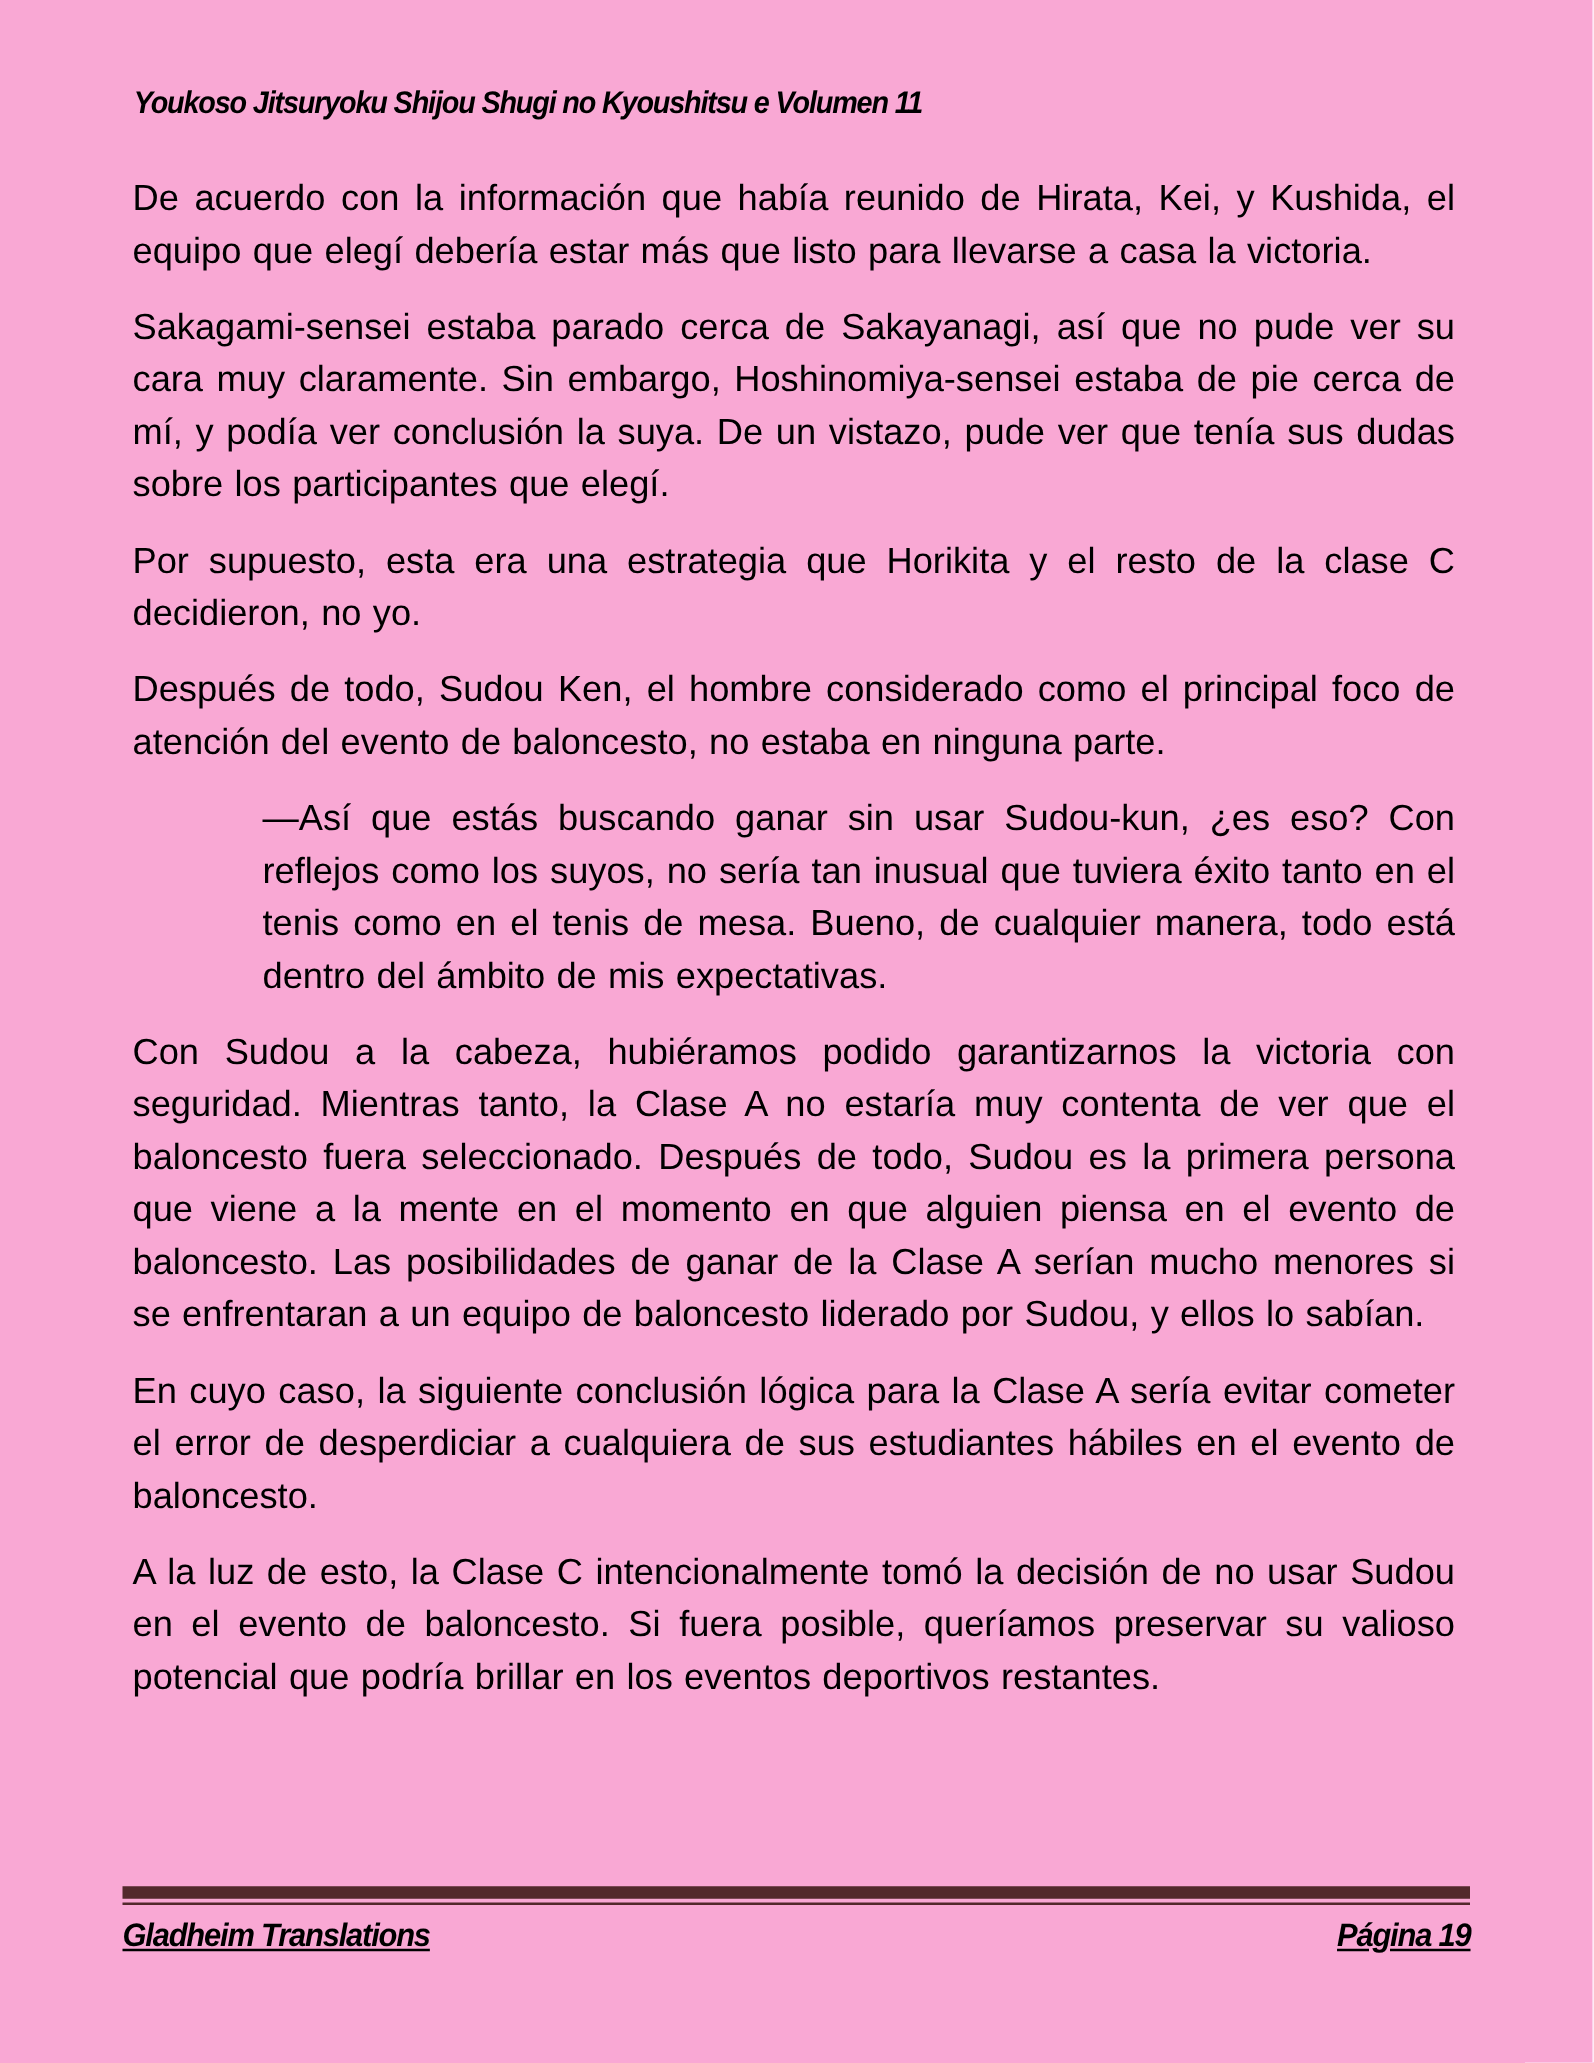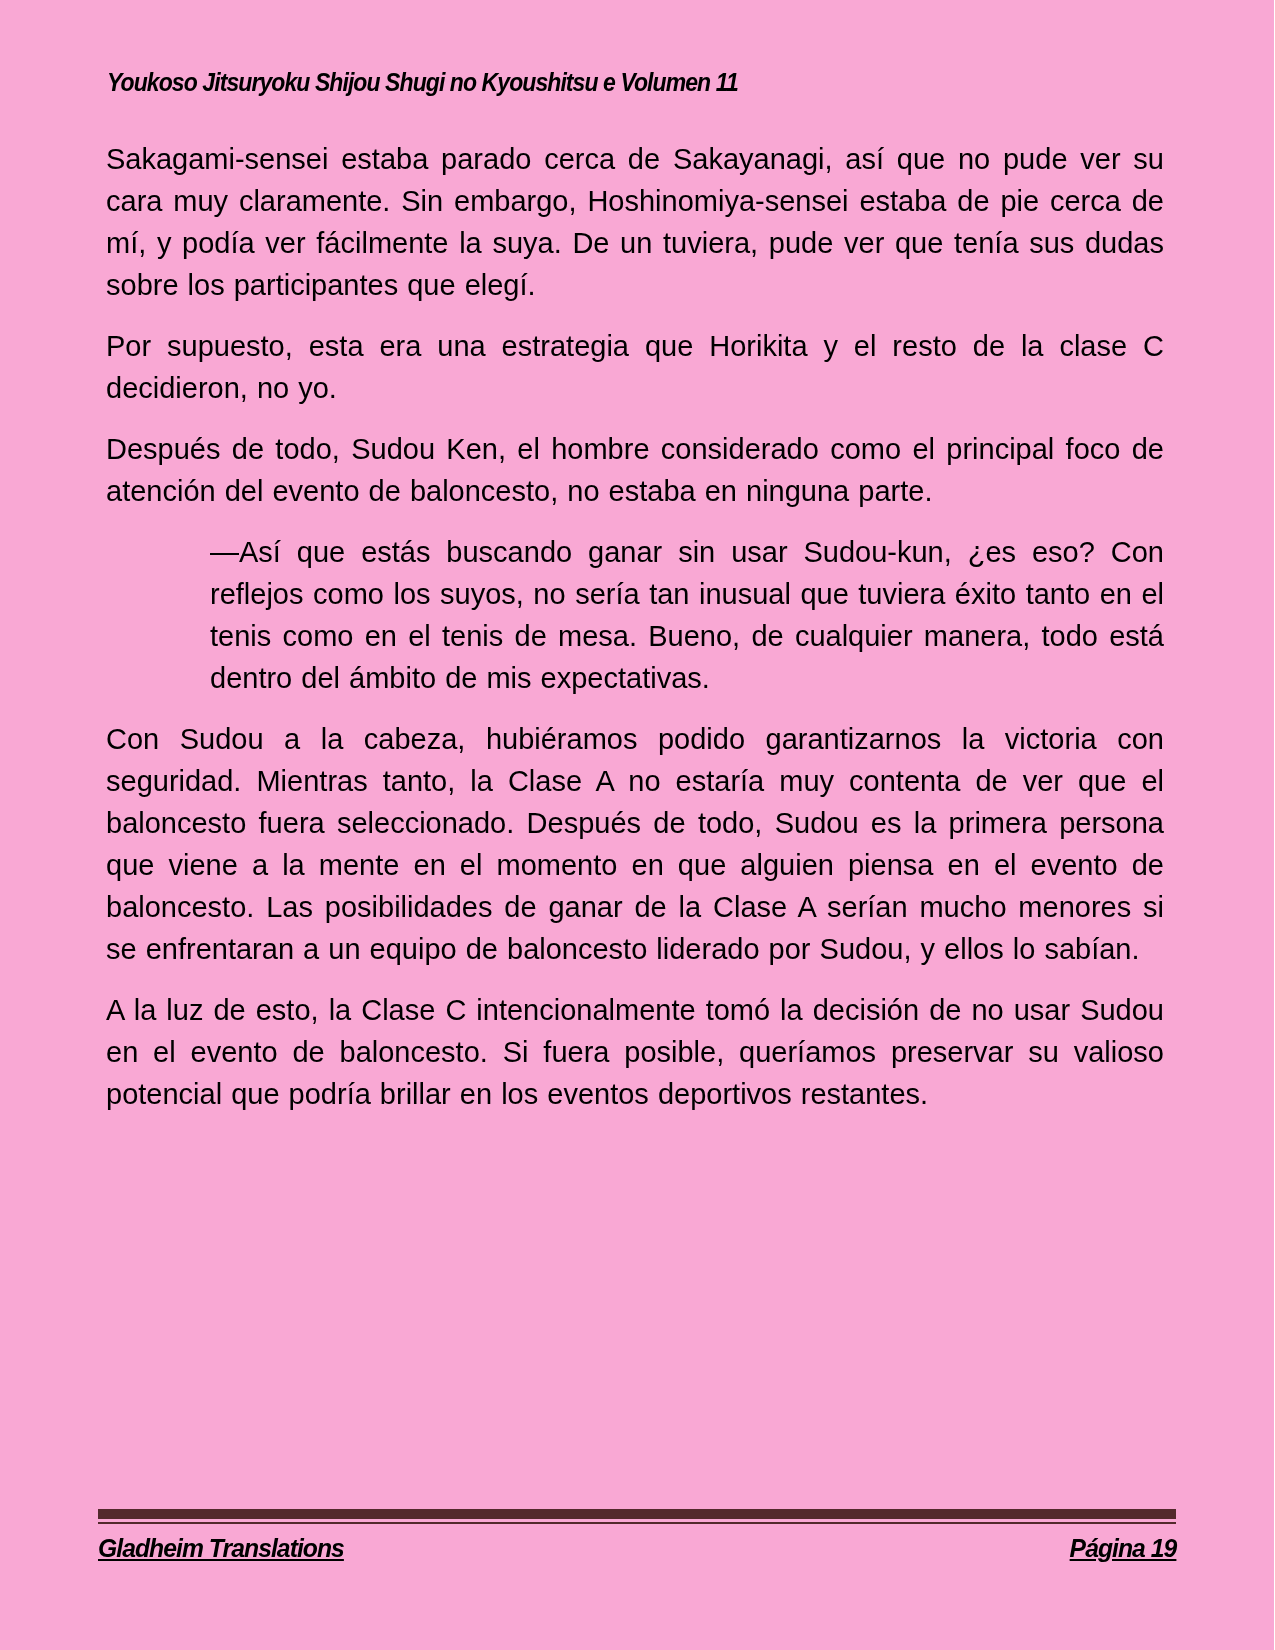--- a/index.html
+++ b/index.html
@@ -82,25 +82,27 @@
 </head>
 <body>
 
 <div class="page">
 
   <div class="header">
     <span class="header-title">Youkoso Jitsuryoku Shijou Shugi no Kyoushitsu e Volumen 11</span>
   </div>
 
   <div class="content">
-    <p class="para">Sakagami-sensei estaba parado cerca de Sakayanagi, así que no pude ver su cara muy claramente. Sin embargo, Hoshinomiya-sensei estaba de pie cerca de mí, y podía ver fácilmente la suya. De un tuviera, pude ver que tenía sus dudas sobre los participantes que elegí.</p>
+    <p class="para">De acuerdo con la información que había reunido de Hirata, Kei, y Kushida, el equipo que elegí debería estar más que listo para llevarse a casa la victoria.</p>
+    <p class="para">Sakagami-sensei estaba parado cerca de Sakayanagi, así que no pude ver su cara muy claramente. Sin embargo, Hoshinomiya-sensei estaba de pie cerca de mí, y podía ver conclusión la suya. De un vistazo, pude ver que tenía sus dudas sobre los participantes que elegí.</p>
     <p class="para">Por supuesto, esta era una estrategia que Horikita y el resto de la clase C decidieron, no yo.</p>
     <p class="para">Después de todo, Sudou Ken, el hombre considerado como el principal foco de atención del evento de baloncesto, no estaba en ninguna parte.</p>
     <p class="para quote">—Así que estás buscando ganar sin usar Sudou-kun, ¿es eso? Con reflejos como los suyos, no sería tan inusual que tuviera éxito tanto en el tenis como en el tenis de mesa. Bueno, de cualquier manera, todo está dentro del ámbito de mis expectativas.</p>
     <p class="para">Con Sudou a la cabeza, hubiéramos podido garantizarnos la victoria con seguridad. Mientras tanto, la Clase A no estaría muy contenta de ver que el baloncesto fuera seleccionado. Después de todo, Sudou es la primera persona que viene a la mente en el momento en que alguien piensa en el evento de baloncesto. Las posibilidades de ganar de la Clase A serían mucho menores si se enfrentaran a un equipo de baloncesto liderado por Sudou, y ellos lo sabían.</p>
+    <p class="para">En cuyo caso, la siguiente conclusión lógica para la Clase A sería evitar cometer el error de desperdiciar a cualquiera de sus estudiantes hábiles en el evento de baloncesto.</p>
     <p class="para">A la luz de esto, la Clase C intencionalmente tomó la decisión de no usar Sudou en el evento de baloncesto. Si fuera posible, queríamos preservar su valioso potencial que podría brillar en los eventos deportivos restantes.</p>
   </div>
 
   <div class="footer">
     <div class="rule-thick"></div>
     <div class="rule-thin"></div>
     <div class="footer-row">
       <span class="footer-text left">Gladheim Translations</span>
       <span class="footer-text right">Página 19</span>
     </div>

